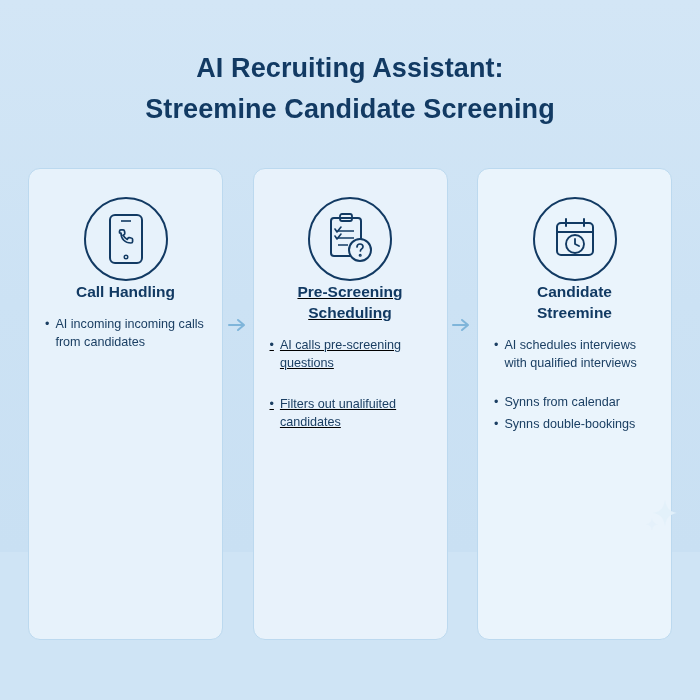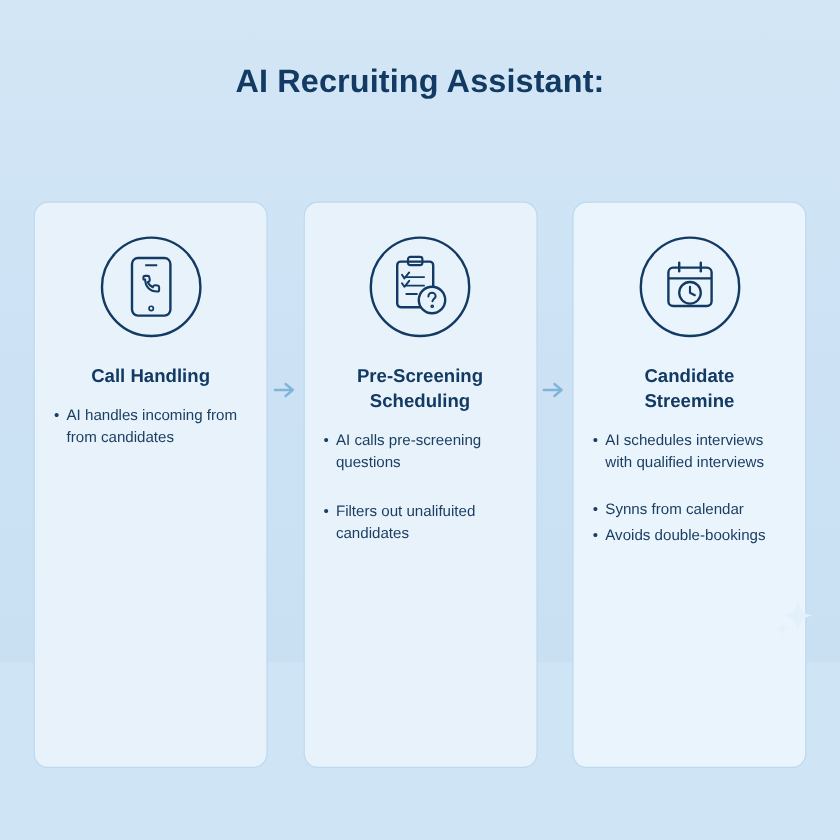--- a/index.html
+++ b/index.html
@@ -50,20 +50,21 @@
     width: 195px;
     height: 472px;
     background: #e7f2fb;
     border: 1px solid #bcd9ef;
     border-radius: 12px;
     box-sizing: border-box;
     position: relative;
   }
   .card-2 {
     background: #e8f2fb;
+    text-decoration: underline;
   }
   .card-3 {
     background: #eaf4fc;
   }
   .icon-wrap {
     width: 100%;
     display: flex;
     justify-content: center;
     margin-top: 28px;
   }
@@ -76,21 +77,20 @@
     align-items: center;
     justify-content: center;
     box-sizing: border-box;
   }
   .card-title {
     color: #123a63;
     font-size: 15.5px;
     font-weight: bold;
     text-align: center;
     line-height: 21px;
-    margin-top: 22px;
     padding: 0 10px;
   }
   .bullets {
     margin-top: 14px;
     padding: 0 14px 0 16px;
   }
   .bullet {
     display: flex;
     flex-direction: row;
     align-items: flex-start;
@@ -127,20 +127,21 @@
     height: 34px;
   }
 </style>
 </head>
 <body>
 
 <div class="page">
 
   <div class="title-block">
     <div class="title-line">AI Recruiting Assistant:</div>
+    <div class="title-line">Streemine Candidate Screening</div>
   </div>
 
   <div class="cards">
 
     <div class="card card-1">
       <div class="icon-wrap">
         <div class="icon-circle">
           <svg width="46" height="56" viewBox="0 0 46 56" fill="none" stroke="#123a63" stroke-width="2">
             <rect x="7" y="4" width="32" height="48" rx="5" ry="5"></rect>
             <line x1="18" y1="10" x2="28" y2="10" stroke-width="1.6"></line>
@@ -148,21 +149,21 @@
             <path d="M18 22c0 6 4 10 10 10 1 0 1.6-.6 1.6-1.4v-2.2c0-.8-.5-1.3-1.3-1.4l-2-.3c-.7-.1-1.3.3-1.6.9l-.4.8c-2-1-3.3-2.3-4.2-4.2l.8-.4c.6-.3 1-.9.9-1.6l-.3-2c-.1-.8-.6-1.3-1.4-1.3h-2.2c-.8 0-1.4.6-1.4 1.4 0 .6 0 1.1.1 1.7z" stroke-width="1.7" stroke-linejoin="round"></path>
           </svg>
         </div>
       </div>
       <div class="card-title">
         <span>Call Handling</span>
       </div>
       <div class="bullets">
         <div class="bullet">
           <span class="dot">•</span>
-          <span class="txt">AI handles incoming from from candidates</span>
+          <span class="txt">AI incoming incoming calls from candidates</span>
         </div>
       </div>
     </div>
 
     <div class="arrow">
       <svg width="20" height="14" viewBox="0 0 20 14" fill="none" stroke="#7fb5da" stroke-width="2" stroke-linecap="round" stroke-linejoin="round">
         <line x1="1" y1="7" x2="15" y2="7"></line>
         <polyline points="10,2 16,7 10,12"></polyline>
       </svg>
     </div>
@@ -228,21 +229,21 @@
         <div class="bullet">
           <span class="dot">•</span>
           <span class="txt">AI schedules interviews with qualified interviews</span>
         </div>
         <div class="bullet" style="margin-top:22px; margin-bottom:4px;">
           <span class="dot">•</span>
           <span class="txt">Synns from calendar</span>
         </div>
         <div class="bullet">
           <span class="dot">•</span>
-          <span class="txt">Avoids double-bookings</span>
+          <span class="txt">Synns double-bookings</span>
         </div>
       </div>
     </div>
 
   </div>
 
   <svg class="sparkle" viewBox="0 0 34 34">
     <path d="M21 2 C22.4 10.4 25.6 13.6 33 15 C25.6 16.4 22.4 19.6 21 28 C19.6 19.6 16.4 16.4 9 15 C16.4 13.6 19.6 10.4 21 2 Z" fill="#e3f0fa" opacity="0.95"></path>
     <path d="M8 20 C8.7 24 10.2 25.5 14 26.2 C10.2 27 8.7 28.5 8 32.5 C7.3 28.5 5.8 27 2 26.2 C5.8 25.5 7.3 24 8 20 Z" fill="#e3f0fa" opacity="0.8"></path>
   </svg>

